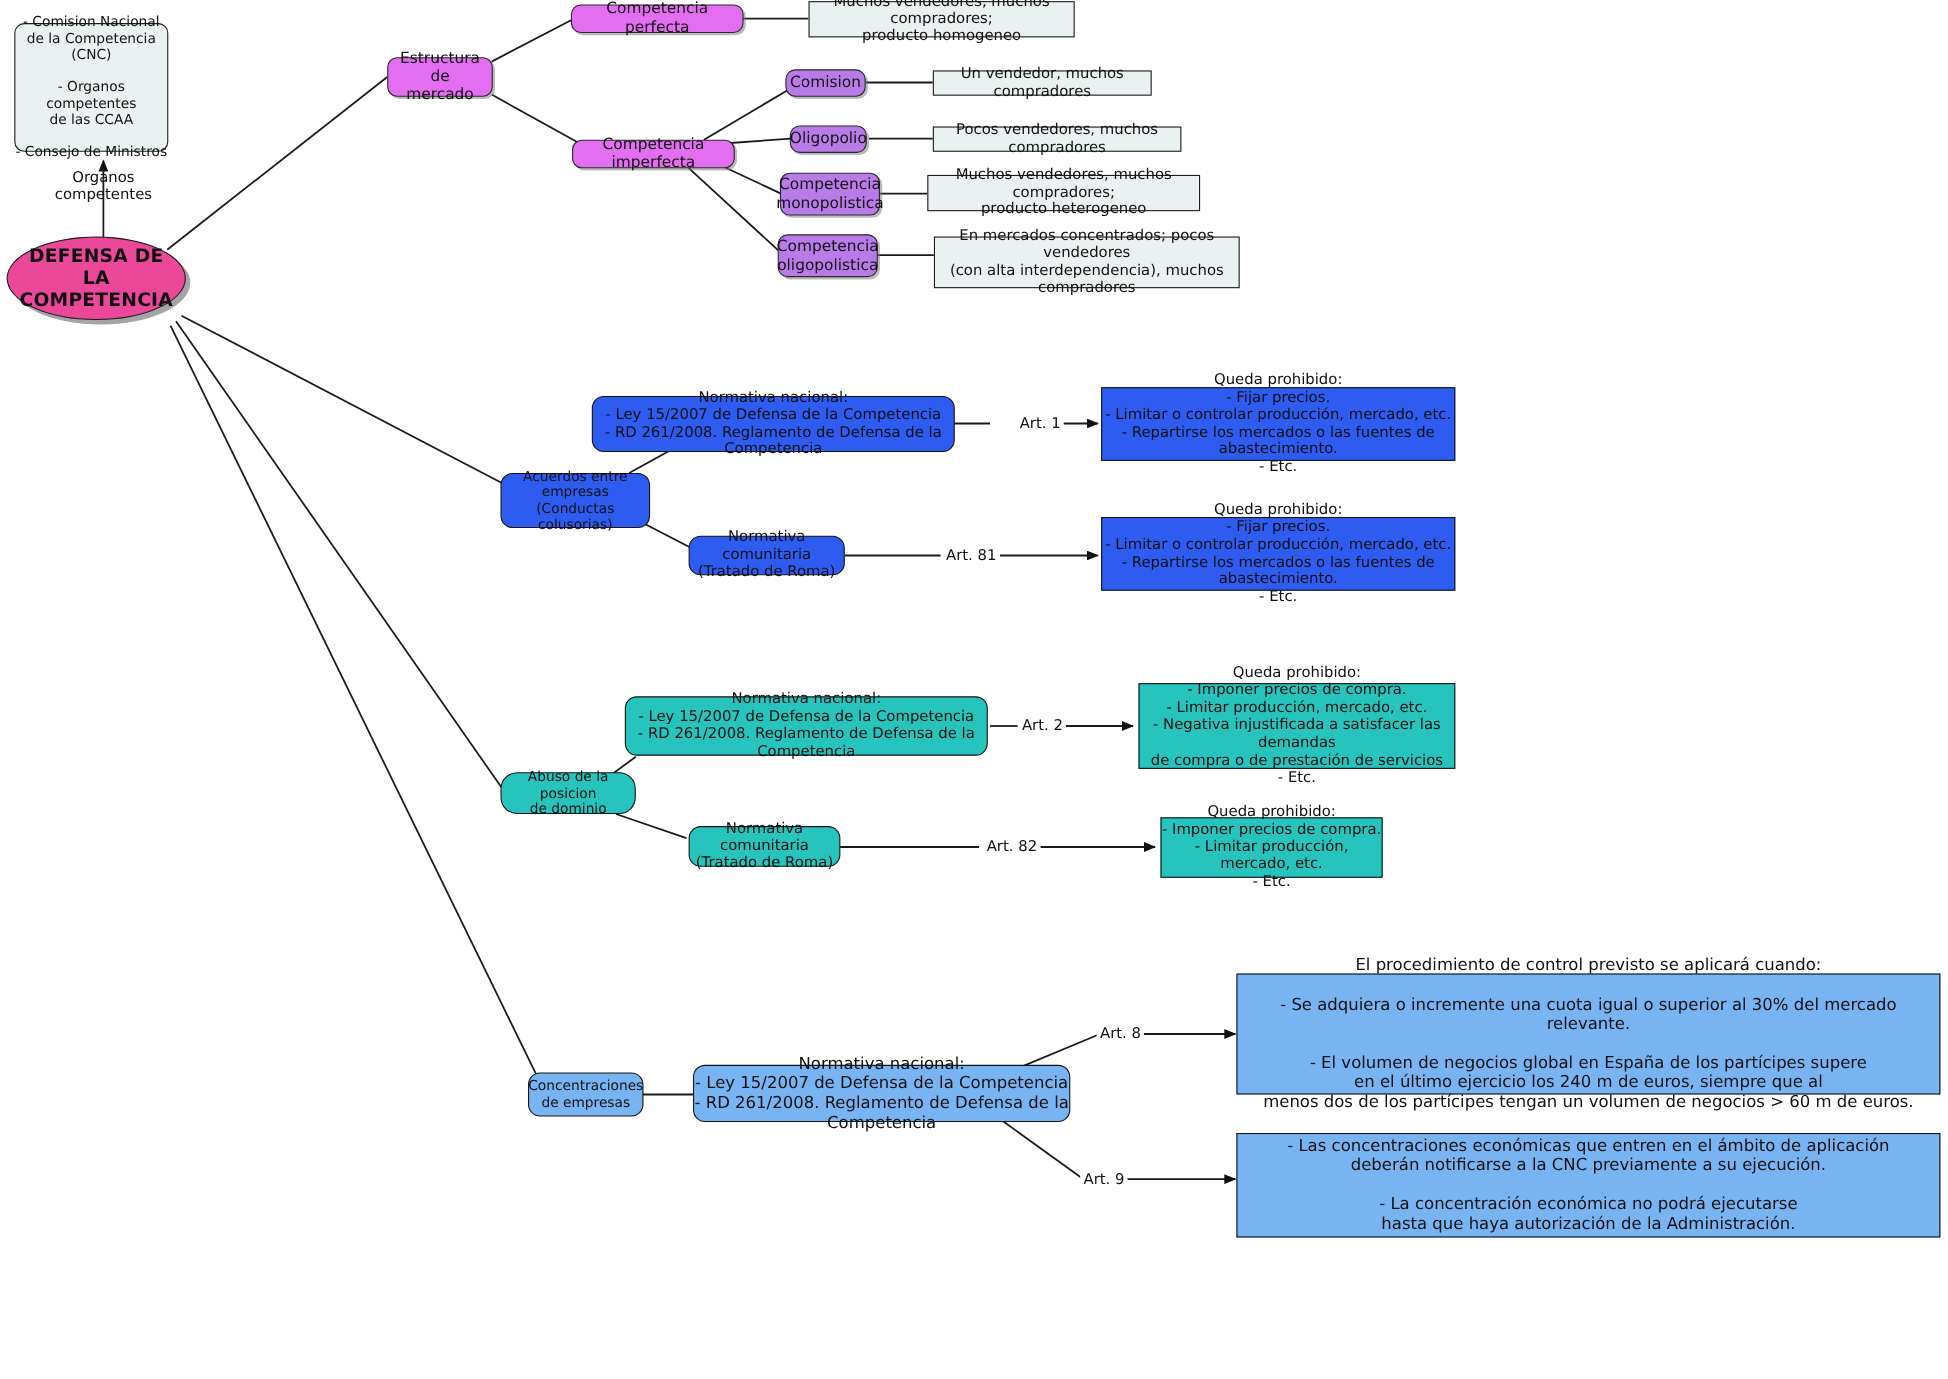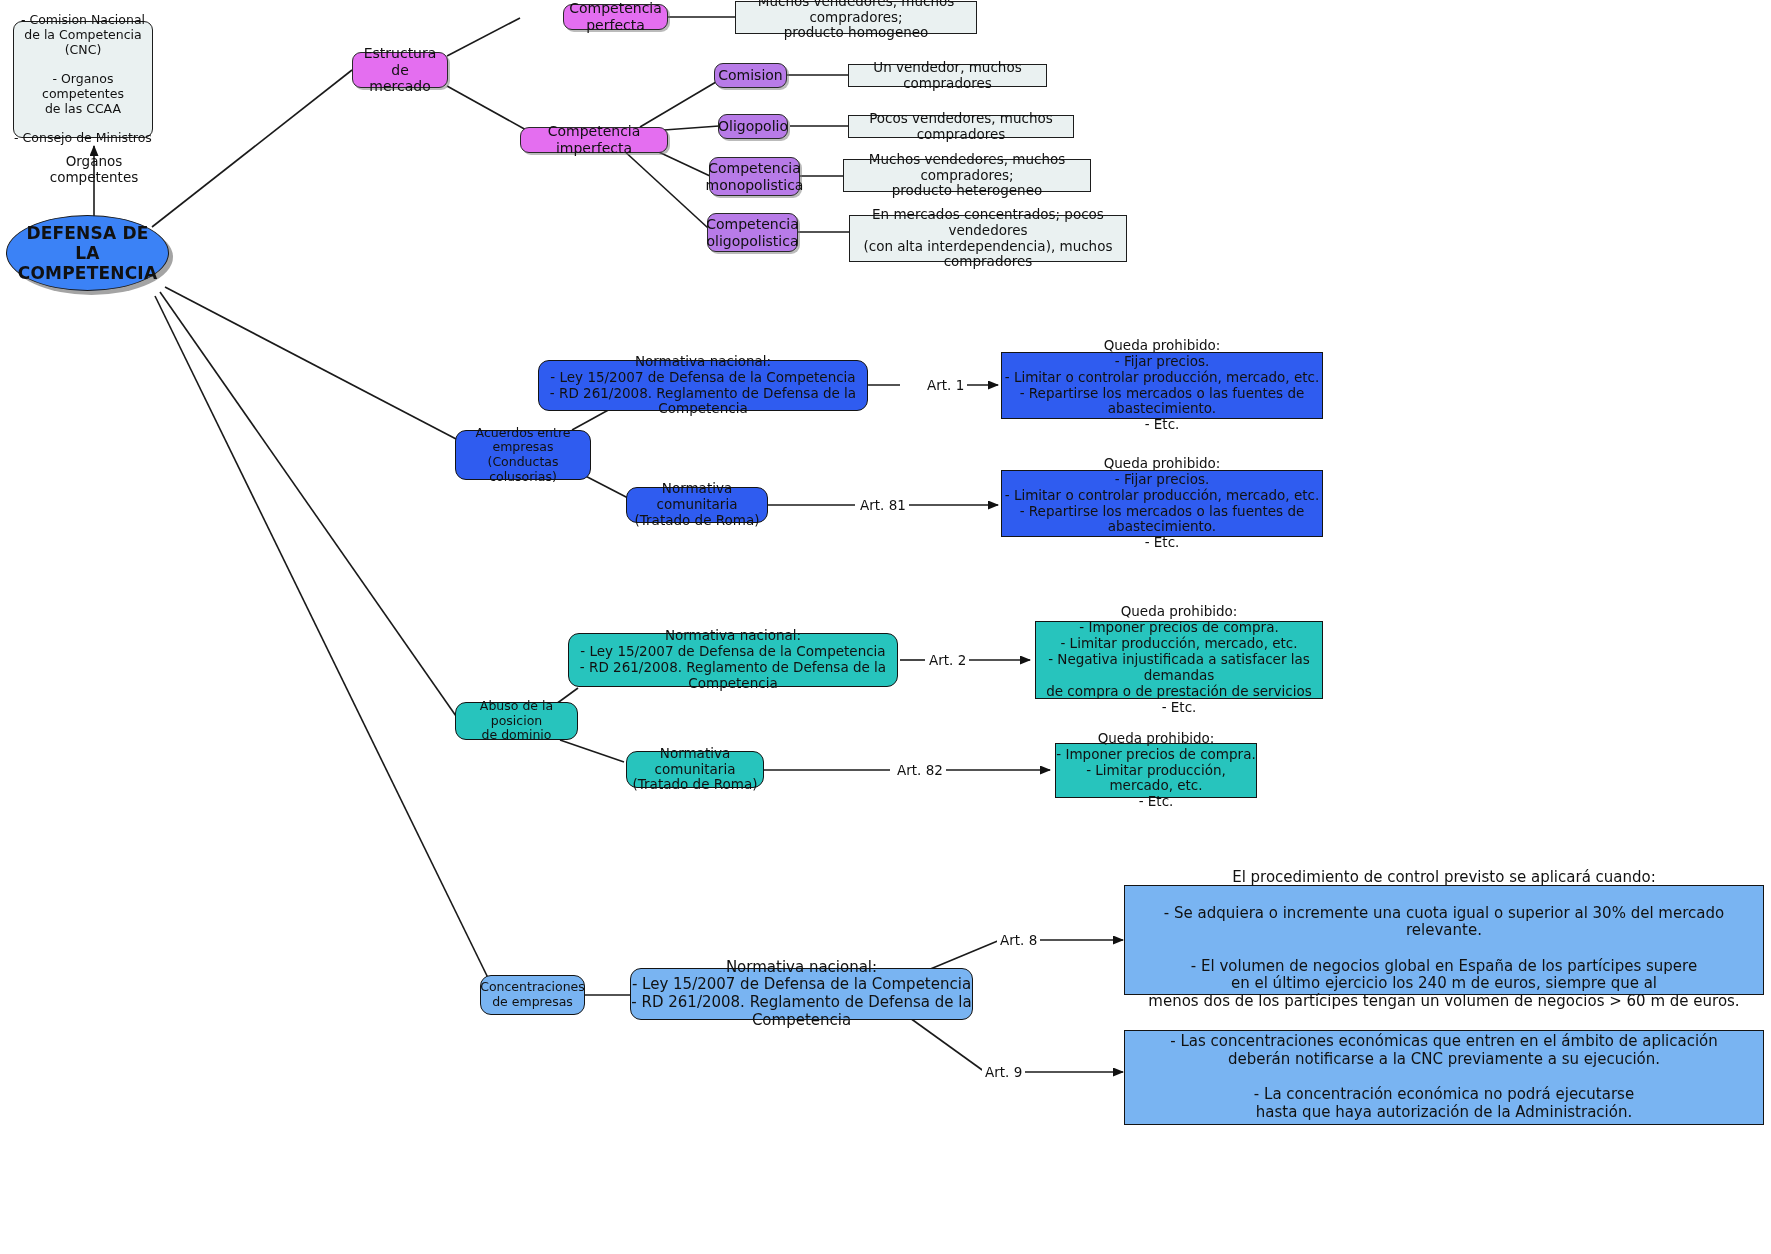--- a/index.html
+++ b/index.html
@@ -31,21 +31,21 @@
     align-items: center;
     justify-content: center;
     text-align: center;
     color: #111111;
     line-height: 1.18;
     white-space: pre-line;
     z-index: 3;
   }
   
   .root-ellipse {
-    background: #3b82f6;
+    background: #ec4899;
     border: 1px solid #1a1a1a;
     border-radius: 50%;
     font-weight: bold;
     font-size: 17px;
     letter-spacing: .2px;
     box-shadow: 4px 4px 0 rgba(90,90,90,0.55);
   }
   
   .box-pale {
     background: #eaf1f1;
@@ -201,21 +201,21 @@
 de las CCAA
 
 - Consejo de Ministros</span>
   </div>
 
   <div class="node box-magenta" style="left:352px; top:52px; width:96px; height:36px;">
     <span>Estructura de
 mercado</span>
   </div>
 
-  <div class="node box-magenta" style="left:519px; top:4px; width:105px; height:26px;margin-left:44px;">
+  <div class="node box-magenta" style="left:519px; top:4px; width:157px; height:26px;">
     <span>Competencia perfecta</span>
   </div>
 
   <div class="node box-pale" style="left:735px; top:1px; width:242px; height:33px;">
     <span>Muchos vendedores, muchos compradores;
 producto homogeneo</span>
   </div>
 
   <div class="node box-magenta" style="left:520px; top:127px; width:148px; height:26px;">
     <span>Competencia imperfecta</span>
@@ -279,21 +279,21 @@
   </div>
   <div class="edge-label" style="left:857px; top:497px;">Art. 81</div>
   <div class="node box-blue" style="left:1001px; top:470px; width:322px; height:67px;">
     <span>Queda prohibido:
 - Fijar precios.
 - Limitar o controlar producción, mercado, etc.
 - Repartirse los mercados o las fuentes de abastecimiento.
 - Etc.</span>
   </div>
 
-  <div class="node box-teal rounded" style="left:455px; top:702px; width:123px; height:38px; font-size:12.5px;">
+  <div class="node box-teal rounded" style="left:455px; top:702px; width:123px; height:38px; font-size:12.5px;border-radius:15px;">
     <span>Abuso de la posicion
 de dominio</span>
   </div>
 
   <div class="node box-teal rounded" style="left:568px; top:633px; width:330px; height:54px;">
     <span>Normativa nacional:
 - Ley 15/2007 de Defensa de la Competencia
 - RD 261/2008. Reglamento de Defensa de la Competencia</span>
   </div>
   <div class="edge-label" style="left:926px; top:652px;">Art. 2</div>

